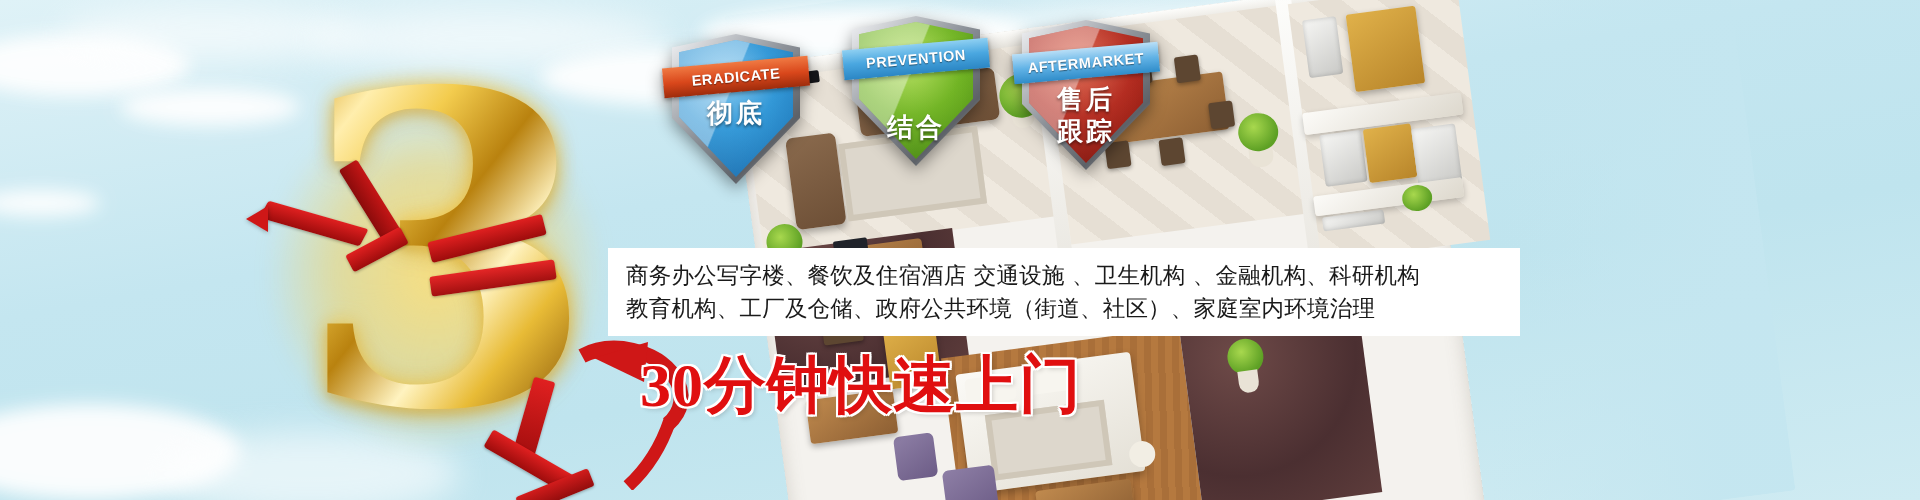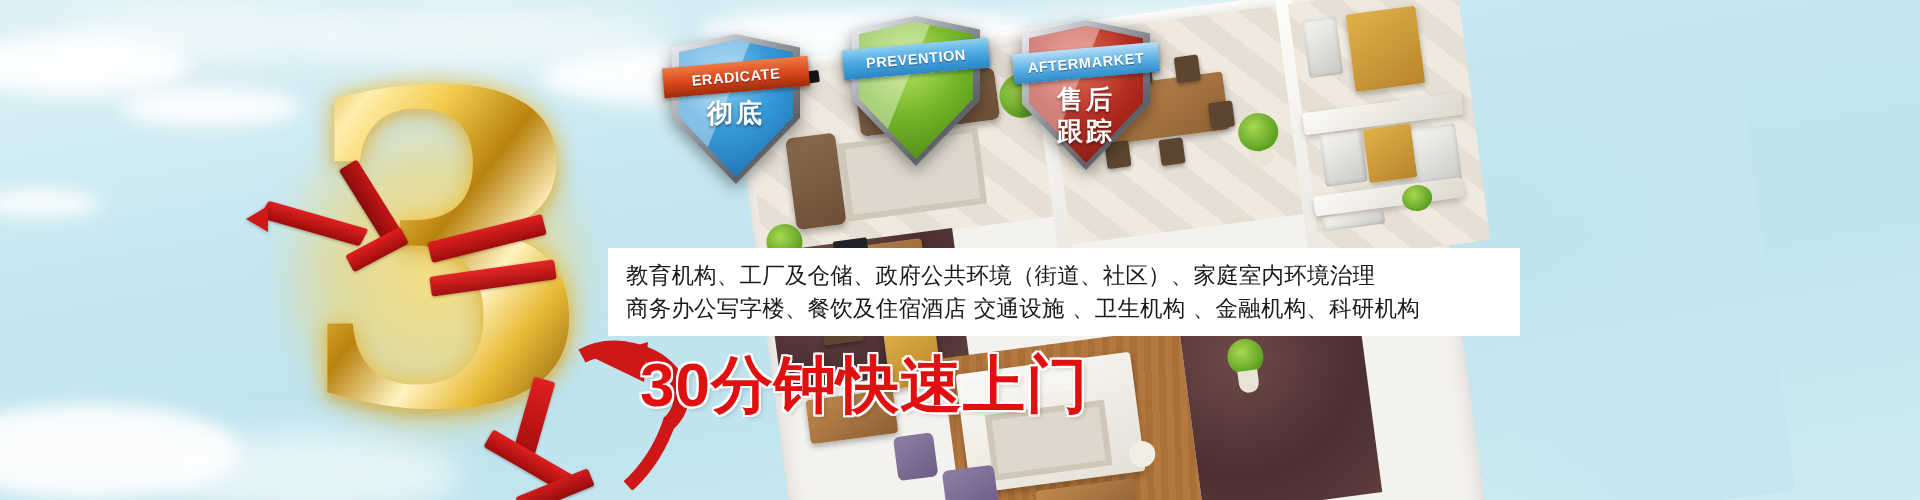--- a/index.html
+++ b/index.html
@@ -197,21 +197,21 @@
     line-height: 33px;
     color: #1a1a1a;
     white-space: nowrap;
     letter-spacing: .2px;
   }
 
   
   #headline {
     position: absolute;
     left: 640px; top: 352px;
-    font-family: Liberation Sans, sans-serif;
+    font-family: Liberation Serif, serif;
     font-weight: 700;
     font-size: 62px;
     line-height: 66px;
     color: #e00f10;
     letter-spacing: 1px;
     white-space: nowrap;
     text-shadow:
       2px 0 0 #fff, -2px 0 0 #fff, 0 2px 0 #fff, 0 -2px 0 #fff,
       2px 2px 0 #fff, -2px 2px 0 #fff, 2px -2px 0 #fff, -2px -2px 0 #fff,
       3px 3px 5px rgba(0,0,0,.18);
@@ -324,36 +324,37 @@
     <div class="cn cn1">彻底</div>
     <div class="band">
       <span class="band-en">ERADICATE</span>
     </div>
   </div>
 
   <div class="shield" id="shield-prevention">
     <div class="rim"></div>
     <div class="inner"></div>
     <div class="gloss"></div>
+    <div class="cn cn2">结合</div>
     <div class="band">
       <span class="band-en">PREVENTION</span>
     </div>
   </div>
 
   <div class="shield red" id="shield-aftermarket">
     <div class="rim"></div>
     <div class="inner"></div>
     <div class="gloss"></div>
     <div class="cn cn1">售后</div>
     <div class="cn cn2">跟踪</div>
     <div class="band">
       <span class="band-en">AFTERMARKET</span>
     </div>
   </div>
 
   <div id="text-panel">
+    <div class="line">商务办公写字楼、餐饮及住宿酒店 交通设施 、卫生机构 、金融机构、科研机构</div>
     <div class="line">教育机构、工厂及仓储、政府公共环境（街道、社区）、家庭室内环境治理</div>
-    <div class="line">商务办公写字楼、餐饮及住宿酒店 交通设施 、卫生机构 、金融机构、科研机构</div>
   </div>
 
   <div id="headline">30分钟快速上门</div>
 
 </div>
 
 </body></html>

